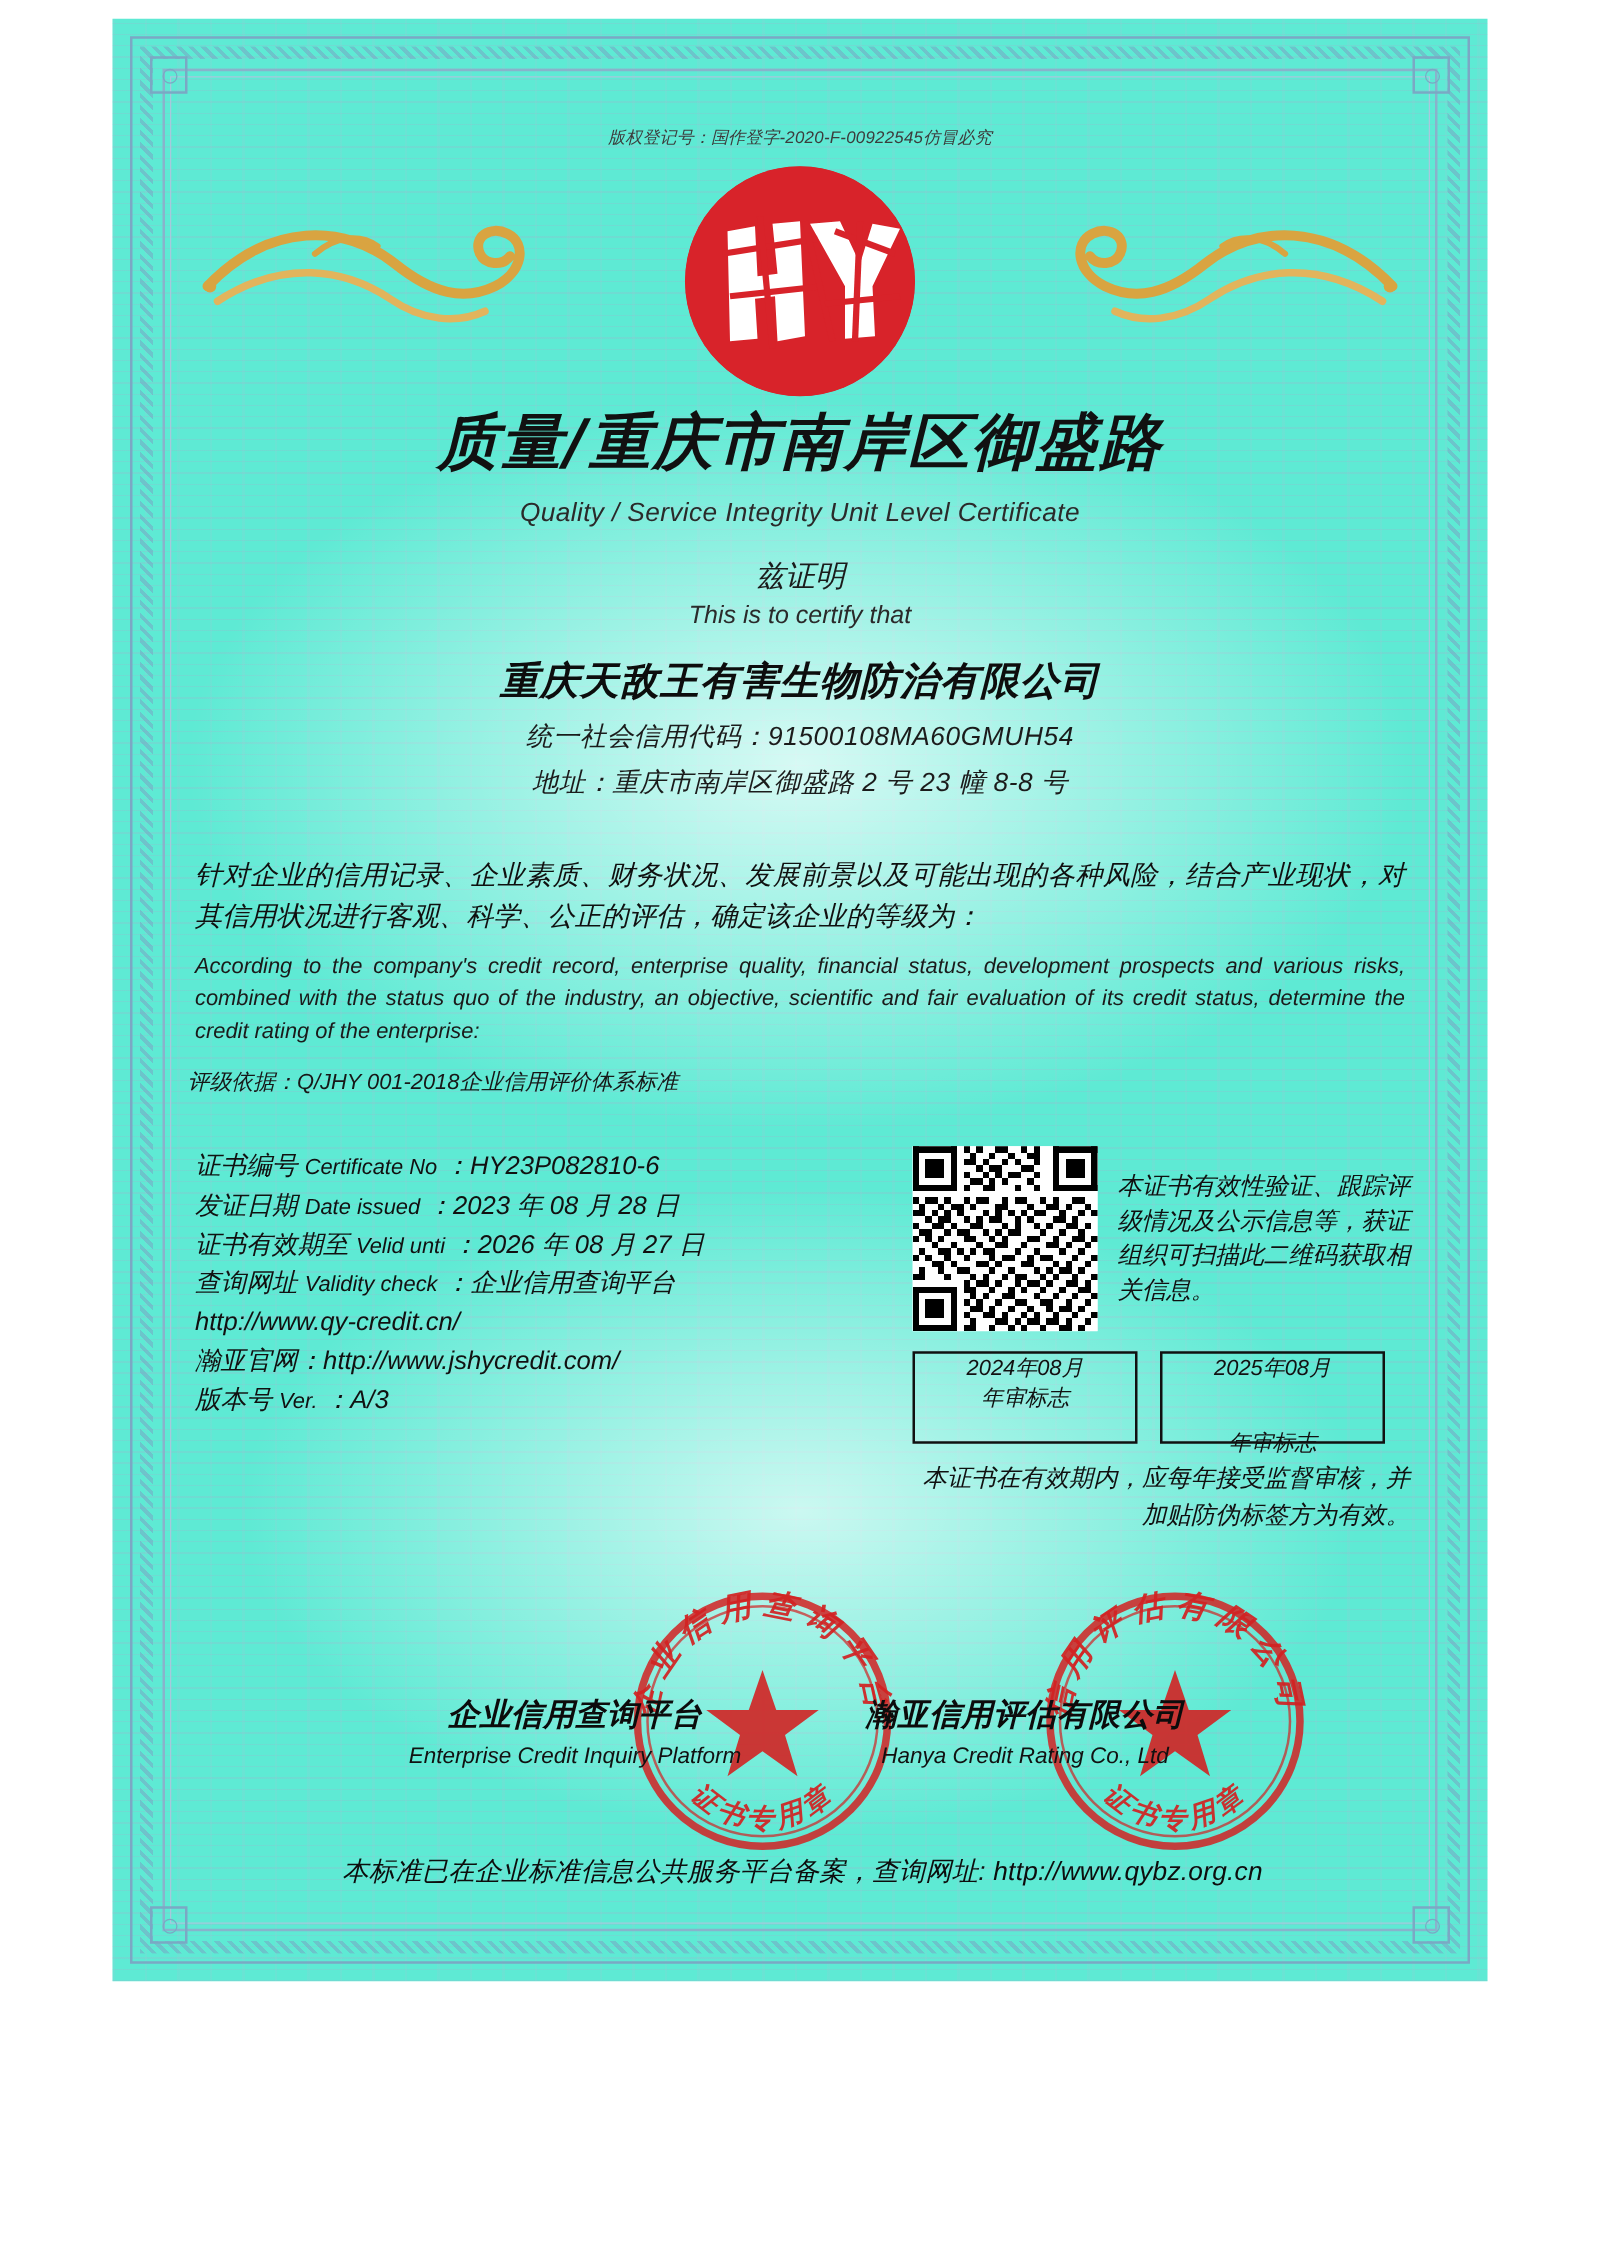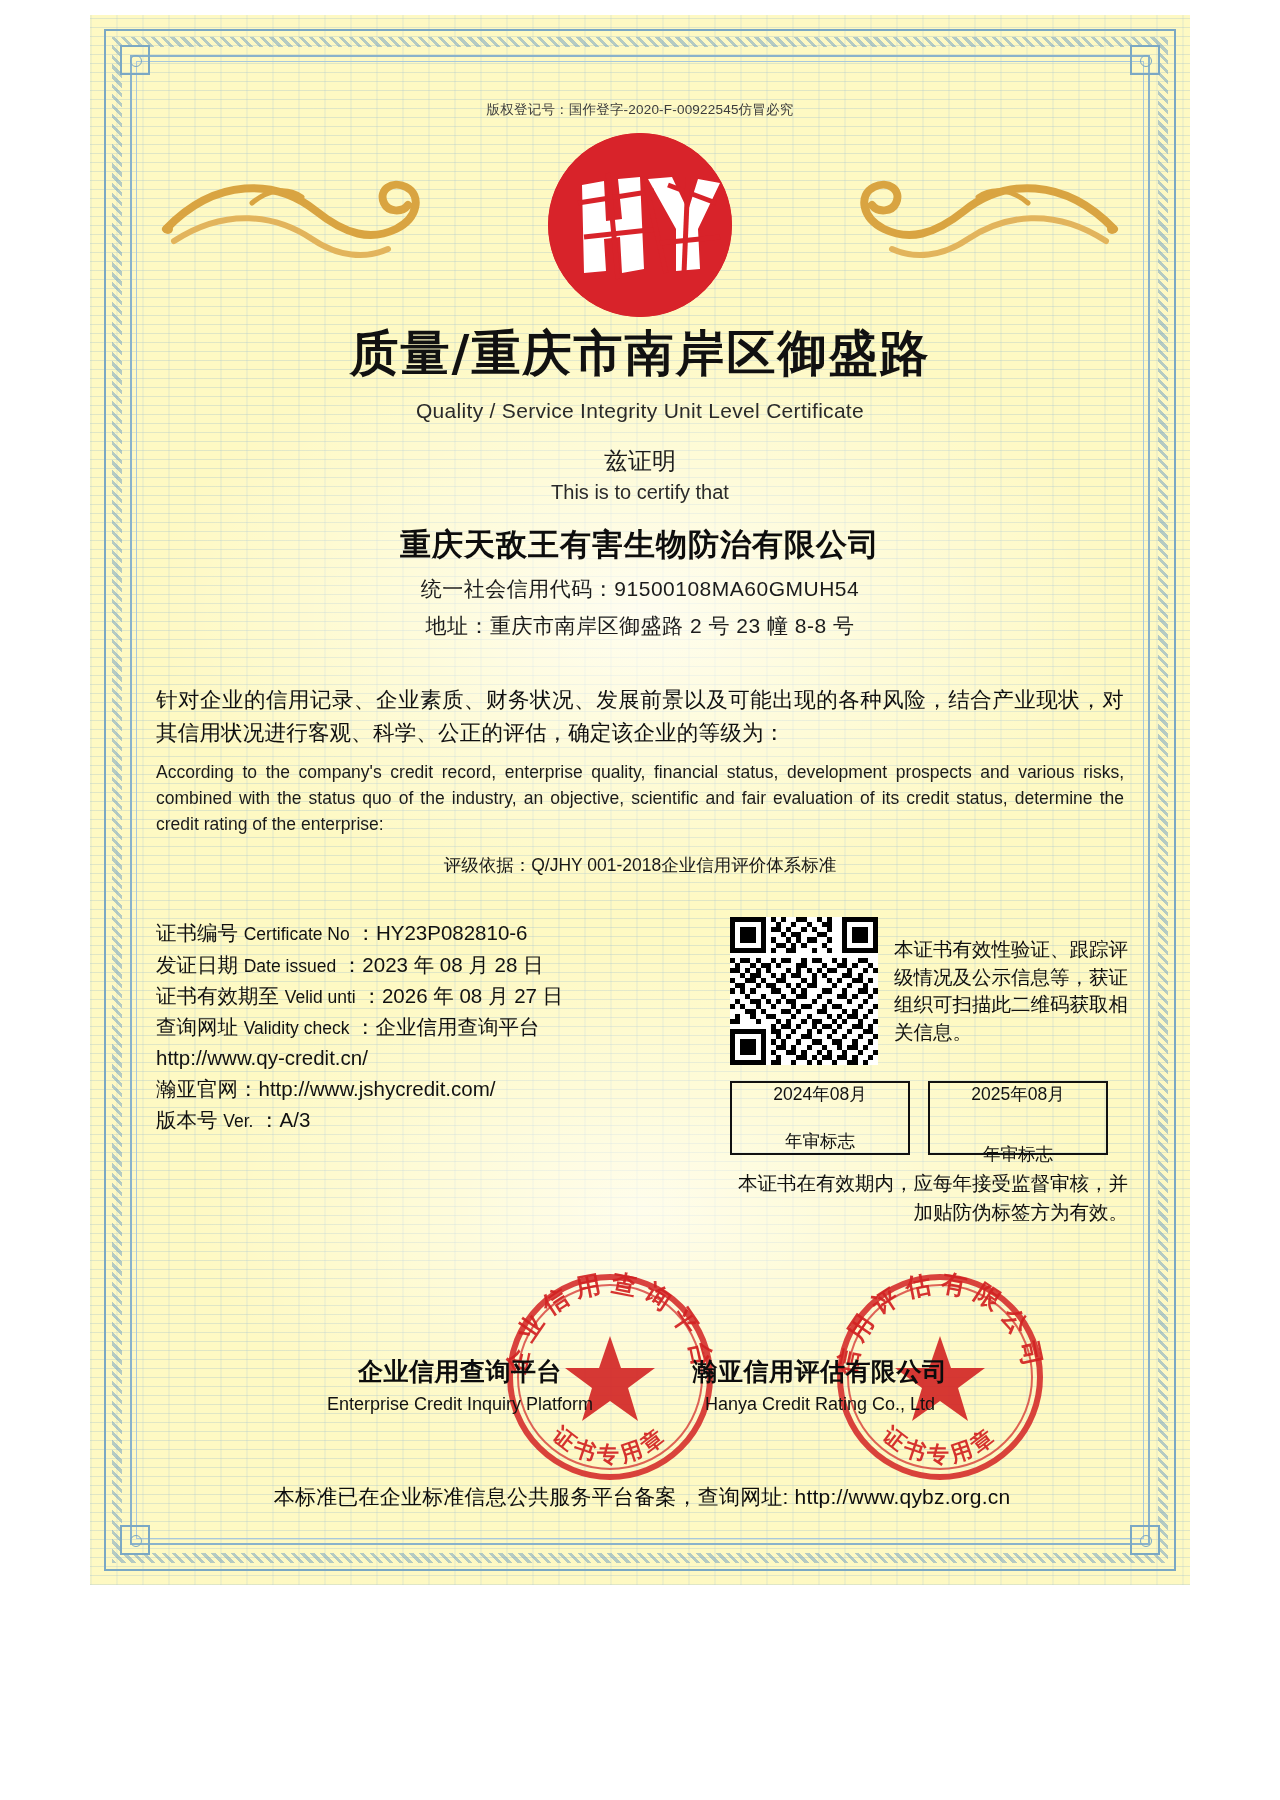--- a/index.html
+++ b/index.html
@@ -13,22 +13,23 @@
     font-family: "Liberation Sans", sans-serif;
     overflow: hidden;
   }
 
   
   .cert {
     position: relative;
     width: 1100px;
     height: 1570px;
     margin: 15px auto 0 auto;
-    background: #fef9c3;
+    background: #5eead4;
     overflow: hidden;
+    font-style: italic;
   }
 
   
   .wave-bg {
     position: absolute;
     inset: 0;
     background-image:
       repeating-linear-gradient(
         0deg,
         rgba(150,185,205,0.33) 0px,
@@ -218,21 +219,20 @@
   .level {
     text-align: center;
     font-family: "DejaVu Sans", "Liberation Sans", sans-serif;
     font-size: 45px;
     font-weight: bold;
     color: #e02020;
     margin-top: 34px;
     letter-spacing: 1px;
   }
   .basis-cn {
-    text-align: center;
     font-size: 17.5px;
     color: #171717;
     margin-top: 16px;
   }
   .basis-en {
     text-align: center;
     font-size: 17.5px;
     color: #171717;
     margin-top: 5px;
   }
@@ -290,21 +290,21 @@
     margin-top: 16px;
     gap: 0;
   }
   .stamp-box {
     width: 176px;
     height: 70px;
     border: 2px solid #111;
     display: flex;
     flex-direction: column;
     align-items: center;
-    justify-content: space-between;
+    justify-content: flex-start;
     font-size: 17.5px;
     color: #111;
     line-height: 1.35;
   }
   .stamp-box + .stamp-box { margin-left: 18px; gap: 36px; }
   .annual-note {
     margin-top: 14px;
     font-size: 19.5px;
     color: #101010;
     line-height: 1.45;

